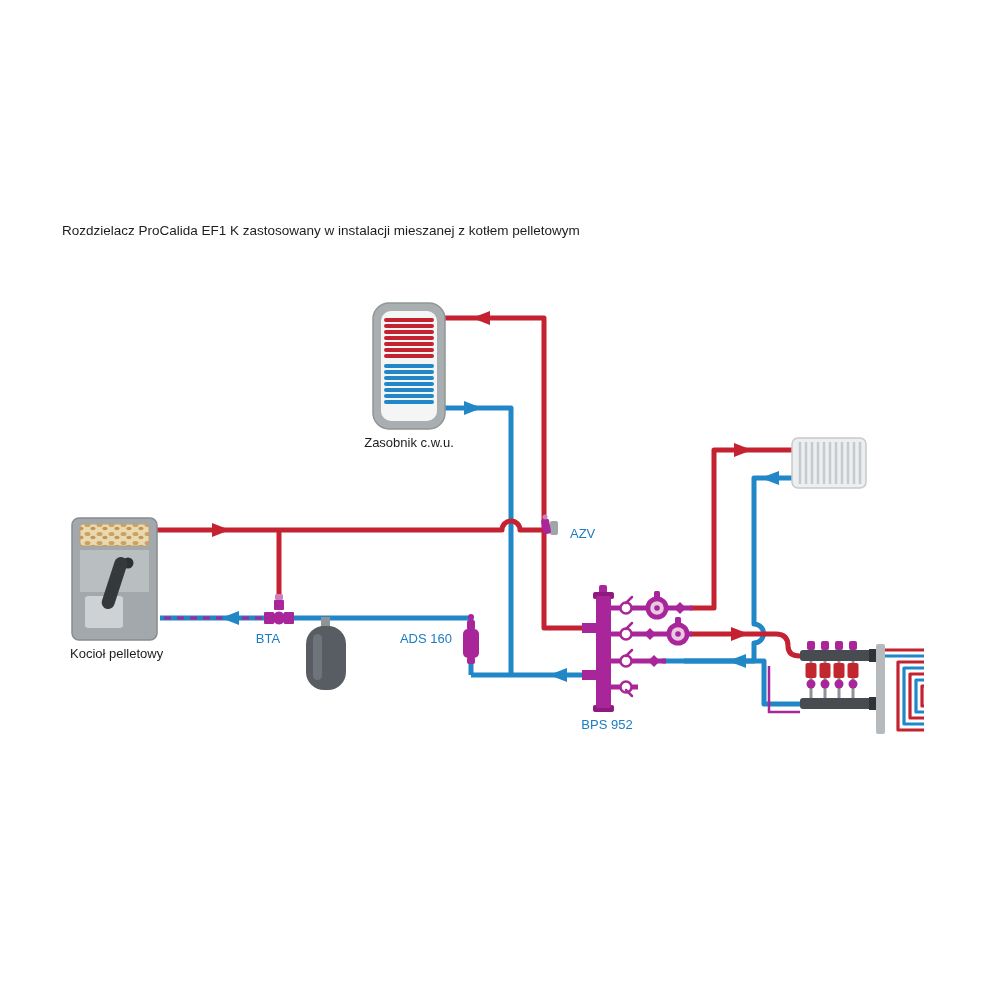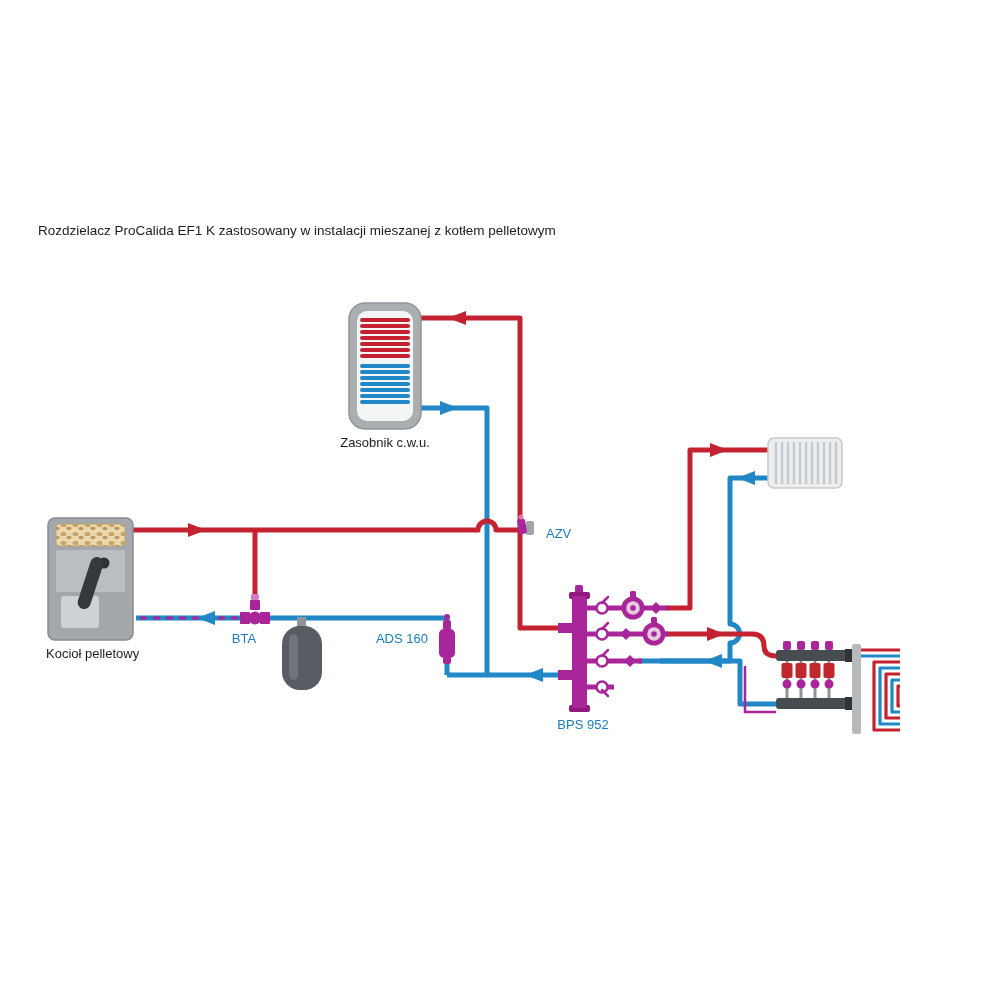--- a/index.html
+++ b/index.html
@@ -1,17 +1,17 @@
 <!DOCTYPE html>
 <html style="--supply: #c52231; --return: #2187c7; --product: #a82699; --label: #1b7cc0; --text: #1d1d1b;"><head>
 <meta charset="utf-8">
 <style>
   html,body{margin:0;padding:0;background:#fff;}
   .canvas{position:relative;width:900px;height:1000px;background:#14b8a6;overflow:hidden;
-          font-family:"Liberation Sans",sans-serif;}
+          font-family:"Liberation Sans",sans-serif;margin-left:24px;}
   svg{display:block;}
   .pipe{fill:none;stroke-width:5;stroke-linejoin:round;}
   .pipe-supply{stroke:var(--supply);}
   .pipe-return{stroke:var(--return);}
   .pipe-product{fill:none;stroke:var(--product);stroke-width:5;stroke-linejoin:round;}
   .thin-product{fill:none;stroke:var(--product);stroke-width:2.5;}
   .dash-product{fill:none;stroke:var(--product);stroke-width:3.2;stroke-dasharray:7 6;}
   .arrow-supply{fill:var(--supply);stroke:none;}
   .arrow-return{fill:var(--return);stroke:none;}
   .fill-product{fill:var(--product);}

